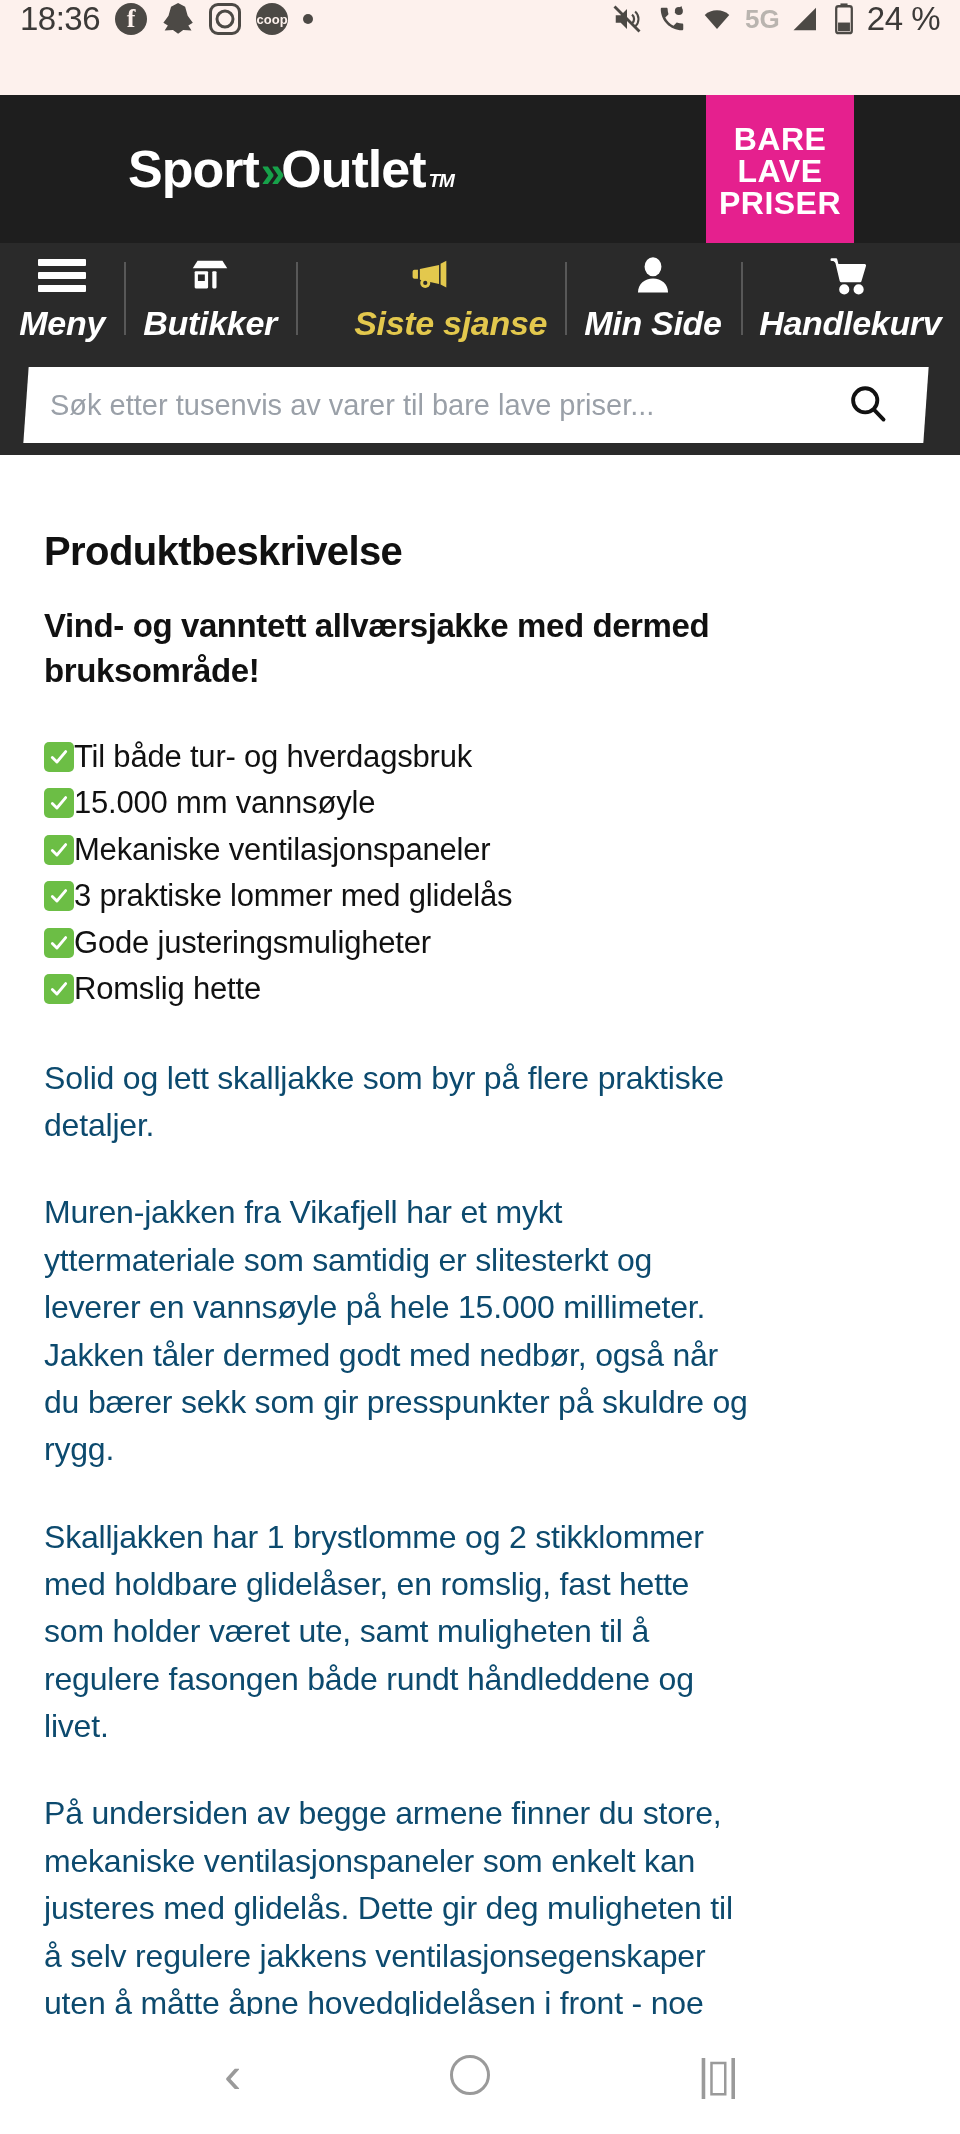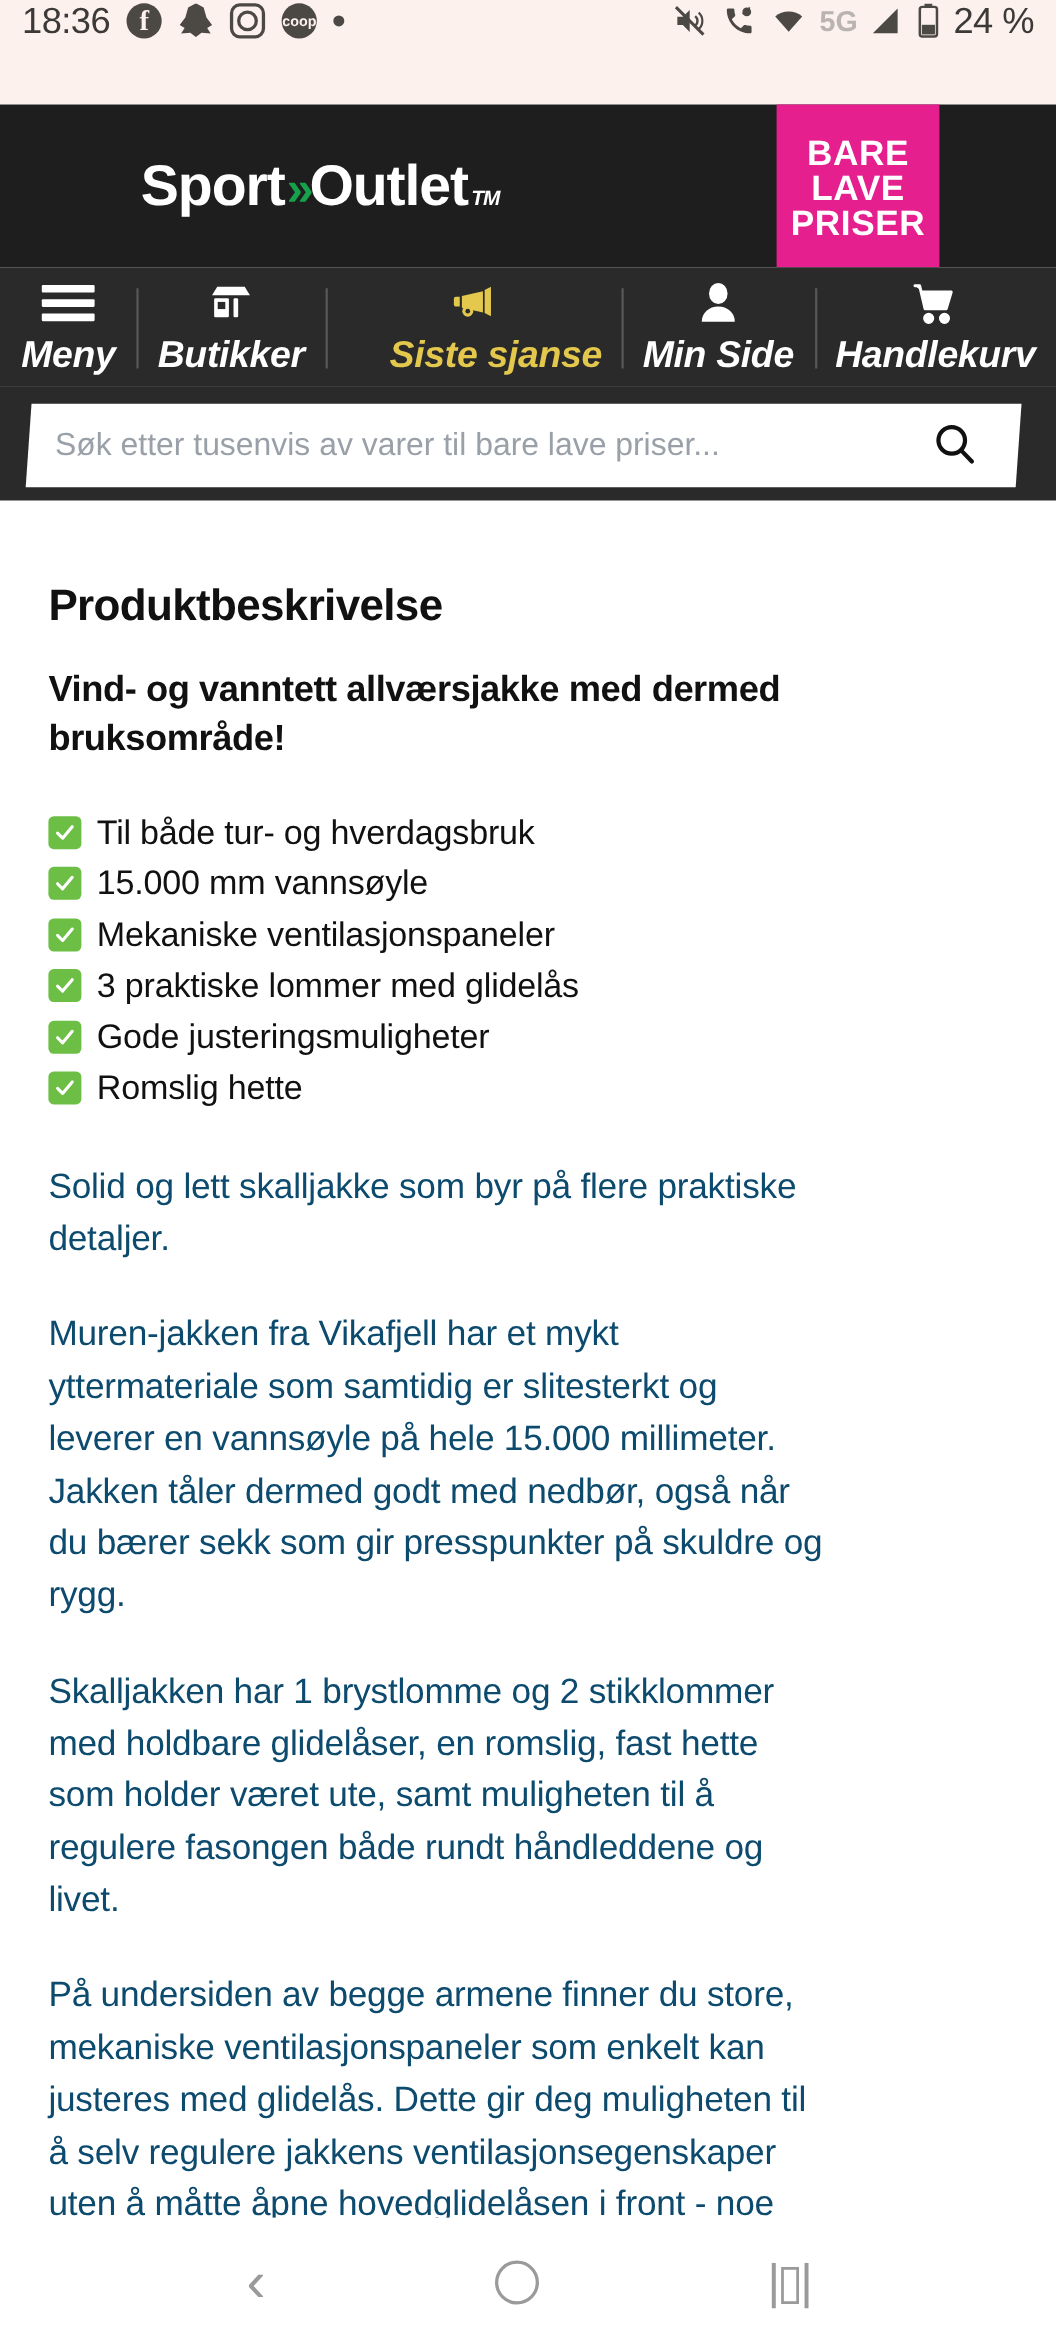--- a/index.html
+++ b/index.html
@@ -100,21 +100,21 @@
   
   .content {
     position:absolute; top:455px; left:0; width:809px; height:1560px;
     background:#fff; padding:26px 56px 0 44px;
     color:#111; overflow:hidden;margin-top:48px;
   }
   .h-title { font-size:40px; font-weight:bold; letter-spacing:-0.6px; margin-bottom:30px; }
   .h-sub   { font-size:33px; font-weight:bold; line-height:1.36; letter-spacing:-0.4px; margin-bottom:40px; }
   .feature-list { list-style:none; margin-bottom:42px; }
   .feature-list li {
-    display:flex; align-items:flex-start; gap:14px;
+    display:flex; align-items:flex-start; 
     font-size:31px; line-height:1.5; letter-spacing:-0.2px; color:#111;
   }
   .chk {
     flex:none; width:30px; height:30px; margin-top:8px;
     background:#6cbe45; border-radius:5px;
     display:flex; align-items:center; justify-content:center;
   }
   .chk svg { display:block; }
   .para {
     font-size:32px; line-height:1.48; letter-spacing:-0.2px; color:#0c4a6e;

